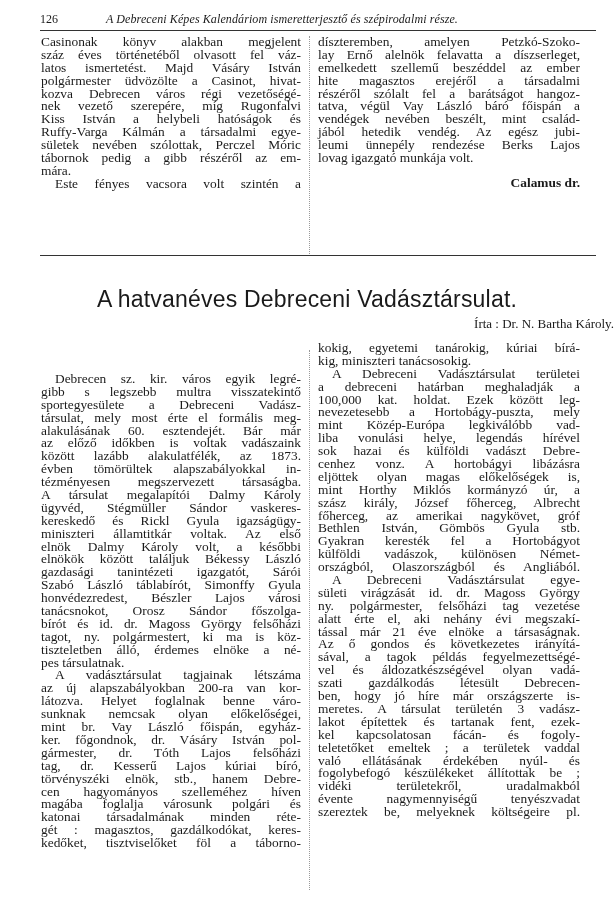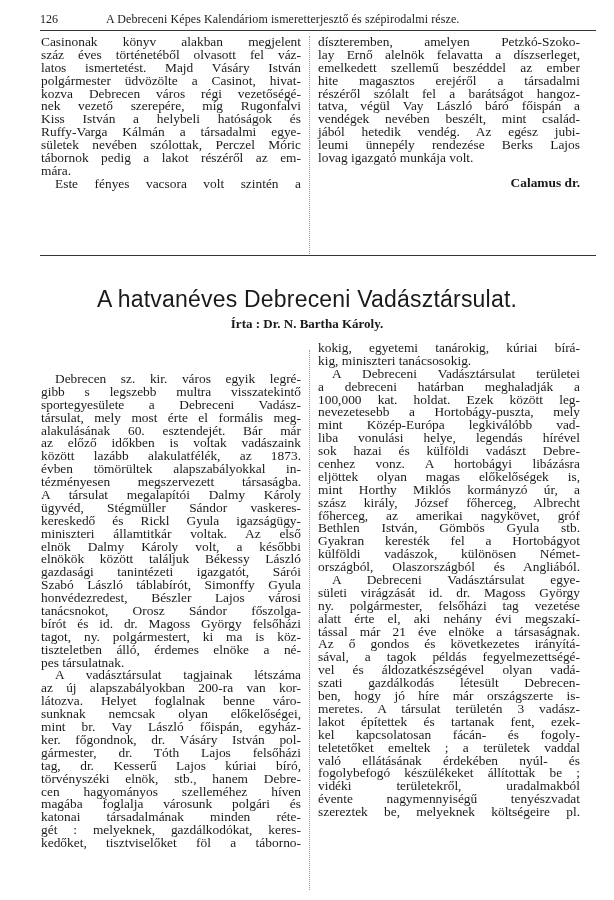--- a/index.html
+++ b/index.html
@@ -1,36 +1,36 @@
 <!DOCTYPE html>
 <html><head>
 <meta charset="utf-8">
 <style>
   html, body { margin: 0; padding: 0; background: #ffffff; }
   body { width: 614px; height: 900px; position: relative; overflow: hidden;
          font-family: "Liberation Serif", "DejaVu Serif", serif; color: #1a1a1a; }
   .header { position: absolute; left: 40px; top: 10px; width: 556px; height: 20px;
             border-bottom: 1.5px solid #333; }
   .page-no { position: absolute; left: 0; top: 2px; font-size: 12px; }
-  .running-title { position: absolute; left: 66px; top: 2px; font-size: 12px; letter-spacing: 0.1px; }
+  .running-title { position: absolute; left: 66px; top: 2px; font-size: 12px; font-style: italic; letter-spacing: 0.1px; }
   .col { position: absolute; font-size: 13.4px; line-height: 12.9px; text-align: justify; }
   .col .line { display: block; text-align: justify; text-align-last: justify; white-space: nowrap; height: 12.9px; }
   .col .line.last { text-align-last: left; }
   .col .line.right { text-align-last: right; text-align: right; font-weight: bold; }
   .col .indent { padding-left: 14px; }
   .top-left { left: 41px; top: 36px; width: 260px; }
   .top-right { left: 318px; top: 36px; width: 262px; }
   .vdiv { position: absolute; left: 309px; width: 0; border-left: 1px dotted #999; }
   .vdiv.top { top: 36px; height: 220px; }
   .vdiv.bottom { top: 350px; height: 540px; }
   .hrule { position: absolute; left: 40px; top: 255px; width: 556px; border-top: 1.5px solid #333; }
   .title { position: absolute; left: 0; width: 614px; top: 286px; text-align: center;
            font-size: 23px; font-family: "Liberation Sans", "DejaVu Sans", sans-serif; font-weight: normal; letter-spacing: 0.2px; }
-  .byline { position: absolute; left: 0; width: 614px; top: 316px; text-align: center;
-            font-size: 13px; font-weight: bold; }
+  .byline { position: absolute; left: 0; width: 614px; top: 316px; text-align: right;
+            font-size: 13px; font-weight: normal; }
   .bot-left { left: 41px; top: 345px; width: 260px; margin-top: 28px; }
   .bot-right { left: 318px; top: 342px; width: 262px; }
 </style>
 </head>
 <body>
 
 <div class="header">
   <span class="page-no">126</span>
   <span class="running-title">A Debreceni Képes Kalendáriom ismeretterjesztő és szépirodalmi része.</span>
 </div>
@@ -38,21 +38,21 @@
 <div class="col top-left" id="pl">
     <span class="line">Casinonak könyv alakban megjelent</span>
     <span class="line">száz éves történetéből olvasott fel váz-</span>
     <span class="line">latos ismertetést. Majd Vásáry István</span>
     <span class="line">polgármester üdvözölte a Casinot, hivat-</span>
     <span class="line">kozva Debrecen város régi vezetőségé-</span>
     <span class="line">nek vezető szerepére, míg Rugonfalvi</span>
     <span class="line">Kiss István a helybeli hatóságok és</span>
     <span class="line">Ruffy-Varga Kálmán a társadalmi egye-</span>
     <span class="line">sületek nevében szólottak, Perczel Móric</span>
-    <span class="line">tábornok pedig a lakot részéről az em-</span>
+    <span class="line">tábornok pedig a gibb részéről az em-</span>
     <span class="line last">mára.</span>
     <span class="line indent">Este fényes vacsora volt szintén a</span>
   </div>
 <div class="vdiv top"></div>
 <div class="col top-right" id="pr">
     <span class="line">díszteremben, amelyen Petzkó-Szoko-</span>
     <span class="line">lay Ernő alelnök felavatta a díszserleget,</span>
     <span class="line">emelkedett szellemű beszéddel az ember</span>
     <span class="line">hite magasztos erejéről a társadalmi</span>
     <span class="line">részéről szólalt fel a barátságot hangoz-</span>
@@ -98,21 +98,21 @@
     <span class="line">látozva. Helyet foglalnak benne váro-</span>
     <span class="line">sunknak nemcsak olyan előkelőségei,</span>
     <span class="line">mint br. Vay László főispán, egyház-</span>
     <span class="line">ker. főgondnok, dr. Vásáry István pol-</span>
     <span class="line">gármester, dr. Tóth Lajos felsőházi</span>
     <span class="line">tag, dr. Kesserű Lajos kúriai bíró,</span>
     <span class="line">törvényszéki elnök, stb., hanem Debre-</span>
     <span class="line">cen hagyományos szelleméhez híven</span>
     <span class="line">magába foglalja városunk polgári és</span>
     <span class="line">katonai társadalmának minden réte-</span>
-    <span class="line">gét : melyeknek, gazdálkodókat, keres-</span>
+    <span class="line">gét : magasztos, gazdálkodókat, keres-</span>
     <span class="line">kedőket, tisztviselőket föl a táborno-</span>
   </div>
 <div class="vdiv bottom"></div>
 <div class="col bot-right" id="ar">
     <span class="line">kokig, egyetemi tanárokig, kúriai bírá-</span>
     <span class="line last">kig, miniszteri tanácsosokig.</span>
     <span class="line indent">A Debreceni Vadásztársulat területei</span>
     <span class="line">a debreceni határban meghaladják a</span>
     <span class="line">100,000 kat. holdat. Ezek között leg-</span>
     <span class="line">nevezetesebb a Hortobágy-puszta, mely</span>

